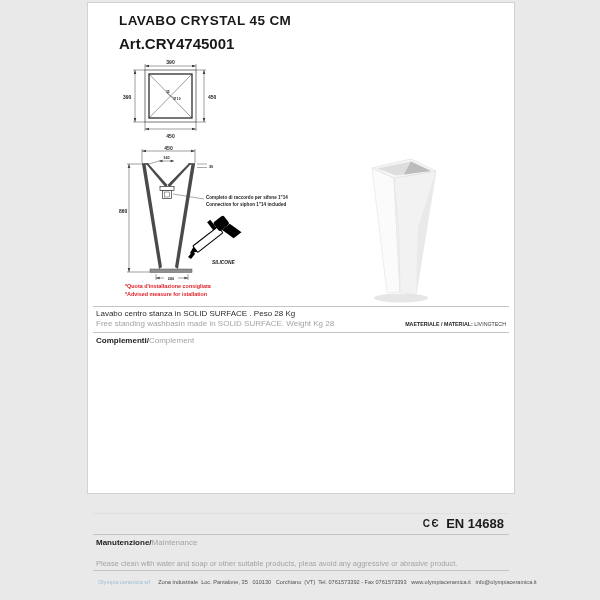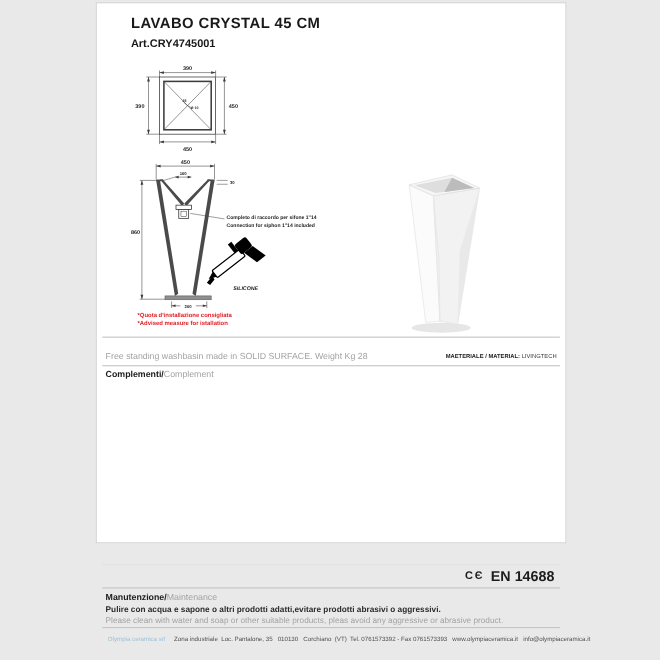--- a/index.html
+++ b/index.html
@@ -2,21 +2,21 @@
 <html><head>
 <meta charset="utf-8">
 <style>
   html,body{margin:0;padding:0;}
   .stage{position:relative;width:600px;height:600px;background:#e9e9e9;overflow:hidden;
          font-family:"Liberation Sans",sans-serif;color:#2b2b2b;}
   .doc{position:absolute;left:87px;top:2px;width:428px;height:492px;background:#ffffff;
        border:1px solid #d2d2d2;box-sizing:border-box;}
   .abs{position:absolute;}
   .title{left:31px;top:10px;font-size:13.5px;font-weight:bold;letter-spacing:.4px;color:#191919;}
-  .art{left:31px;top:32px;font-size:10px;font-weight:bold;color:#191919;}
+  .art{left:31px;top:32px;font-size:15px;font-weight:bold;color:#191919;}
   .rule{position:absolute;left:5px;right:5px;height:0;border-top:1px solid #c4c4c4;}
   .rule.light{border-top-color:#e0e0e0;}
   .desc1{left:8px;top:306px;font-size:8px;color:#2b2b2b;}
   .desc2{left:8px;top:316px;font-size:8px;color:#a3a3a3;text-align:right;}
   .material{right:8px;top:318px;font-size:5.3px;color:#3a3a3a;}
   .material b{font-weight:bold;color:#1c1c1c;}
   .sectionlabel{font-size:8px;}
   .sectionlabel b{color:#1c1c1c;}
   .sectionlabel span{color:#a3a3a3;}
   .complements{left:8px;top:333px;}
@@ -164,38 +164,38 @@
       <polygon points="18,22 57,13 82,25 40,32" fill="#f6f6f6" stroke="#dcdcdc" stroke-width="0.6"></polygon>
 
       <polygon points="23,22.5 57,15.5 77,25 42,29.5" fill="#dedede"></polygon>
       <polygon points="57,15.5 77,25 50,28.5" fill="#bcbcbc"></polygon>
 
       <polyline points="40,32 45,90 46,146" fill="none" stroke="#e6e6e6" stroke-width="0.8"></polyline>
     </svg>
 
     <div class="rule" style="top:303px"></div>
 
+    <div class="abs desc1">Lavabo centro stanza in SOLID SURFACE . Peso 28 Kg</div>
     <div class="abs desc2">Free standing washbasin made in SOLID SURFACE. Weight Kg 28</div>
     <div class="abs material"><b>MAETERIALE / MATERIAL:</b><span> LIVINGTECH</span></div>
 
     <div class="rule" style="top:329px"></div>
 
     <div class="abs sectionlabel complements"><b>Complementi/</b><span>Complement</span></div>
 
     <div class="rule light" style="top:510px"></div>
 
     <div class="abs cert">
       <span class="ce">CЄ</span>
       <span class="std">EN 14688</span>
     </div>
 
     <div class="rule" style="top:531px"></div>
 
     <div class="abs sectionlabel maintlabel"><b>Manutenzione/</b><span>Maintenance</span></div>
-    <div class="abs maint1">Pulire con acqua e sapone o altri prodotti adatti,evitare prodotti abrasivi o aggressivi.</div>
     <div class="abs maint2">Please clean with water and soap or other suitable products, pleas avoid any aggressive or abrasive product.</div>
 
     <div class="rule" style="top:567px"></div>
 
     <div class="abs footer"><span class="brand">Olympia ceramica srl</span><span class="addr">Zona industriale  Loc. Pantalone, 35   010130   Corchiano  (VT)  Tel. 0761573392 - Fax 0761573393   www.olympiaceramica.it   info@olympiaceramica.it</span></div>
 
   </div>
 </div>
 
 </body></html>

